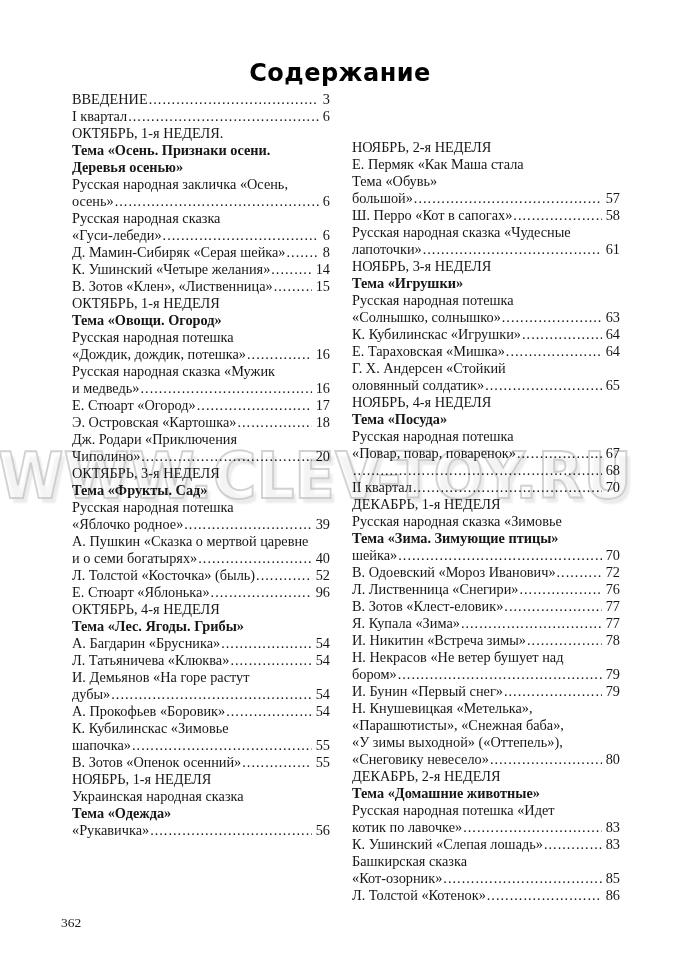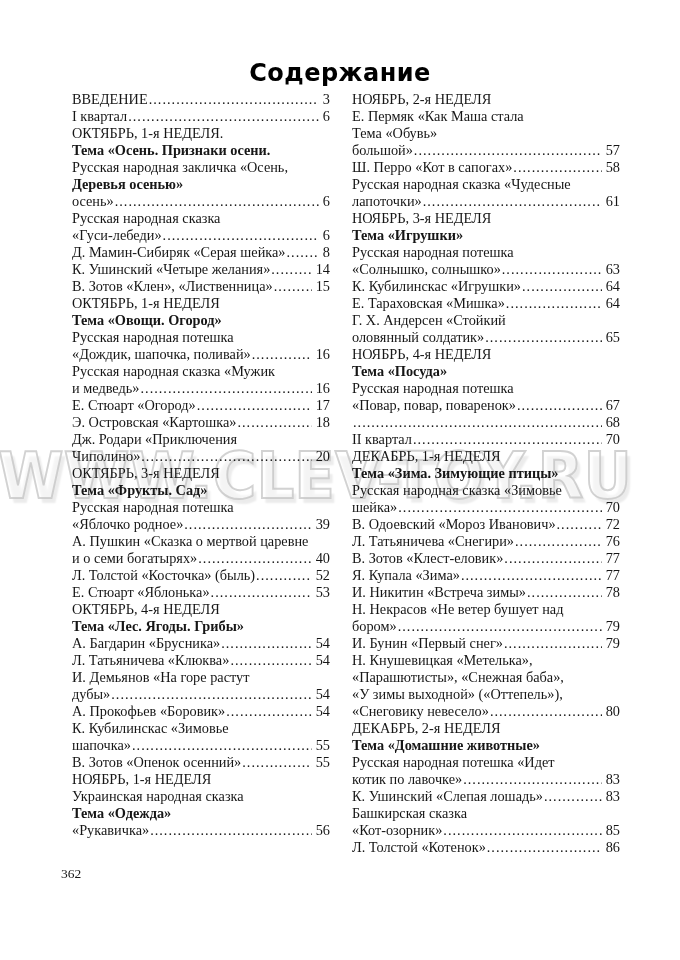--- a/index.html
+++ b/index.html
@@ -29,21 +29,21 @@
     letter-spacing: 0.5px;
     color: #000000;
     z-index: 2;
   }
   .col {
     position: absolute;
     top: 91px;
     z-index: 2;
   }
   .col-left  { left: 72px;  width: 258px; }
-  .col-right { left: 352px; width: 268px; }
+  .col-right { left: 352px; width: 268px; margin-top: 48px; }
   .line {
     display: flex;
     align-items: baseline;
     font-size: 14.3px;
     line-height: 17px;
     height: 17px;
     white-space: nowrap;
     overflow: hidden;
   }
   .line.b { font-weight: bold; }
@@ -74,21 +74,21 @@
     transform: scaleX(0.93);
     transform-origin: left center;
     color: rgba(255, 255, 255, 0.45);
     -webkit-text-stroke: 2px rgba(195, 195, 195, 0.75);
     text-shadow: 4px 5px 2px rgba(0, 0, 0, 0.08);
     pointer-events: none;
   }
   .folio {
     position: absolute;
     left: 61px;
-    top: 866px;
+    top: 915px;
     font-size: 13.5px;
     z-index: 2;
   }
 </style>
 </head>
 <body>
 
 <div id="page">
   <div class="watermark">WWW.CLEV-TOY.RU</div>
   <div class="title">Содержание</div>
@@ -102,26 +102,26 @@
         <span class="t">I квартал</span>
         <span class="dots">................................................................................</span>
         <span class="pg">6</span>
       </div>
       <div class="line">
         <span class="t">ОКТЯБРЬ, 1-я НЕДЕЛЯ.</span>
       </div>
       <div class="line b">
         <span class="t">Тема «Осень. Признаки осени.</span>
       </div>
+      <div class="line b">
+        <span class="t">Деревья осенью»</span>
+      </div>
       <div class="line">
         <span class="t">Русская народная закличка «Осень,</span>
       </div>
-      <div class="line b">
-        <span class="t">Деревья осенью»</span>
-      </div>
       <div class="line">
         <span class="t">осень»</span>
         <span class="dots">................................................................................</span>
         <span class="pg">6</span>
       </div>
       <div class="line">
         <span class="t">Русская народная сказка</span>
       </div>
       <div class="line">
         <span class="t">«Гуси-лебеди»</span>
@@ -146,21 +146,21 @@
       <div class="line">
         <span class="t">ОКТЯБРЬ, 1-я НЕДЕЛЯ</span>
       </div>
       <div class="line b">
         <span class="t">Тема «Овощи. Огород»</span>
       </div>
       <div class="line">
         <span class="t">Русская народная потешка</span>
       </div>
       <div class="line">
-        <span class="t">«Дождик, шапочка, поливай»</span>
+        <span class="t">«Дождик, дождик, потешка»</span>
         <span class="dots">................................................................................</span>
         <span class="pg">16</span>
       </div>
       <div class="line">
         <span class="t">Русская народная сказка «Мужик</span>
       </div>
       <div class="line">
         <span class="t">и медведь»</span>
         <span class="dots">................................................................................</span>
         <span class="pg">16</span>
@@ -206,21 +206,21 @@
         <span class="pg">40</span>
       </div>
       <div class="line">
         <span class="t">Л. Толстой «Косточка» (быль)</span>
         <span class="dots">................................................................................</span>
         <span class="pg">52</span>
       </div>
       <div class="line">
         <span class="t">Е. Стюарт «Яблонька»</span>
         <span class="dots">................................................................................</span>
-        <span class="pg">53</span>
+        <span class="pg">96</span>
       </div>
       <div class="line">
         <span class="t">ОКТЯБРЬ, 4-я НЕДЕЛЯ</span>
       </div>
       <div class="line b">
         <span class="t">Тема «Лес. Ягоды. Грибы»</span>
       </div>
       <div class="line">
         <span class="t">А. Багдарин «Брусника»</span>
         <span class="dots">................................................................................</span>
@@ -351,38 +351,38 @@
         <span class="pg">68</span>
       </div>
       <div class="line">
         <span class="t">II квартал</span>
         <span class="dots">................................................................................</span>
         <span class="pg">70</span>
       </div>
       <div class="line">
         <span class="t">ДЕКАБРЬ, 1-я НЕДЕЛЯ</span>
       </div>
+      <div class="line">
+        <span class="t">Русская народная сказка «Зимовье</span>
+      </div>
       <div class="line b">
         <span class="t">Тема «Зима. Зимующие птицы»</span>
       </div>
       <div class="line">
-        <span class="t">Русская народная сказка «Зимовье</span>
-      </div>
-      <div class="line">
         <span class="t">шейка»</span>
         <span class="dots">................................................................................</span>
         <span class="pg">70</span>
       </div>
       <div class="line">
         <span class="t">В. Одоевский «Мороз Иванович»</span>
         <span class="dots">................................................................................</span>
         <span class="pg">72</span>
       </div>
       <div class="line">
-        <span class="t">Л. Татьяничева «Снегири»</span>
+        <span class="t">Л. Лиственница «Снегири»</span>
         <span class="dots">................................................................................</span>
         <span class="pg">76</span>
       </div>
       <div class="line">
         <span class="t">В. Зотов «Клест-еловик»</span>
         <span class="dots">................................................................................</span>
         <span class="pg">77</span>
       </div>
       <div class="line">
         <span class="t">Я. Купала «Зима»</span>

